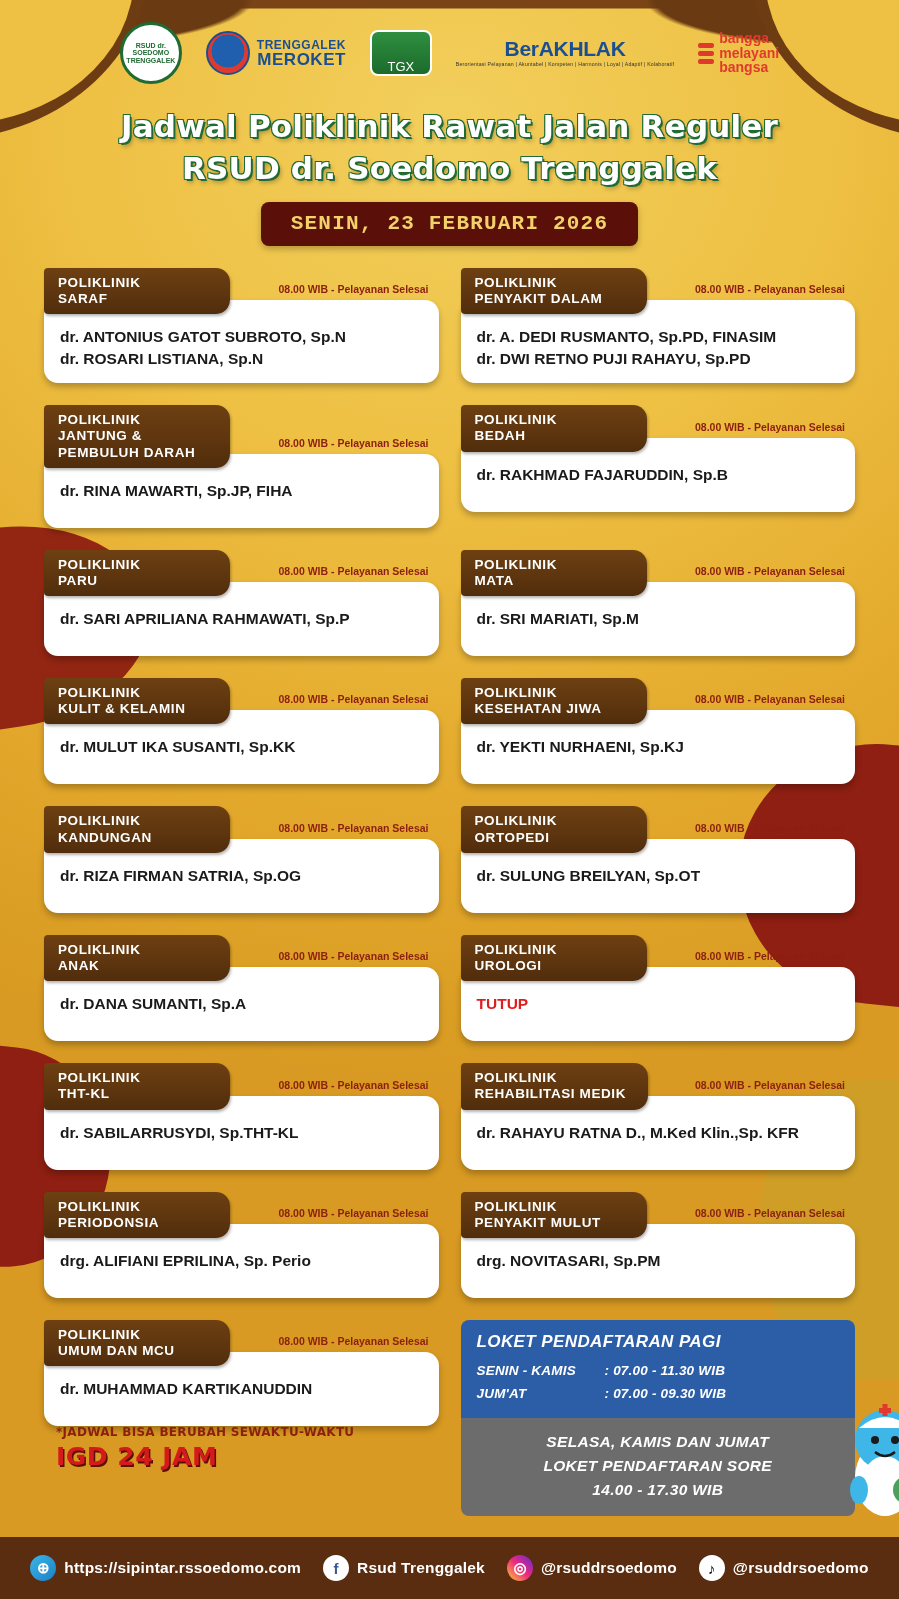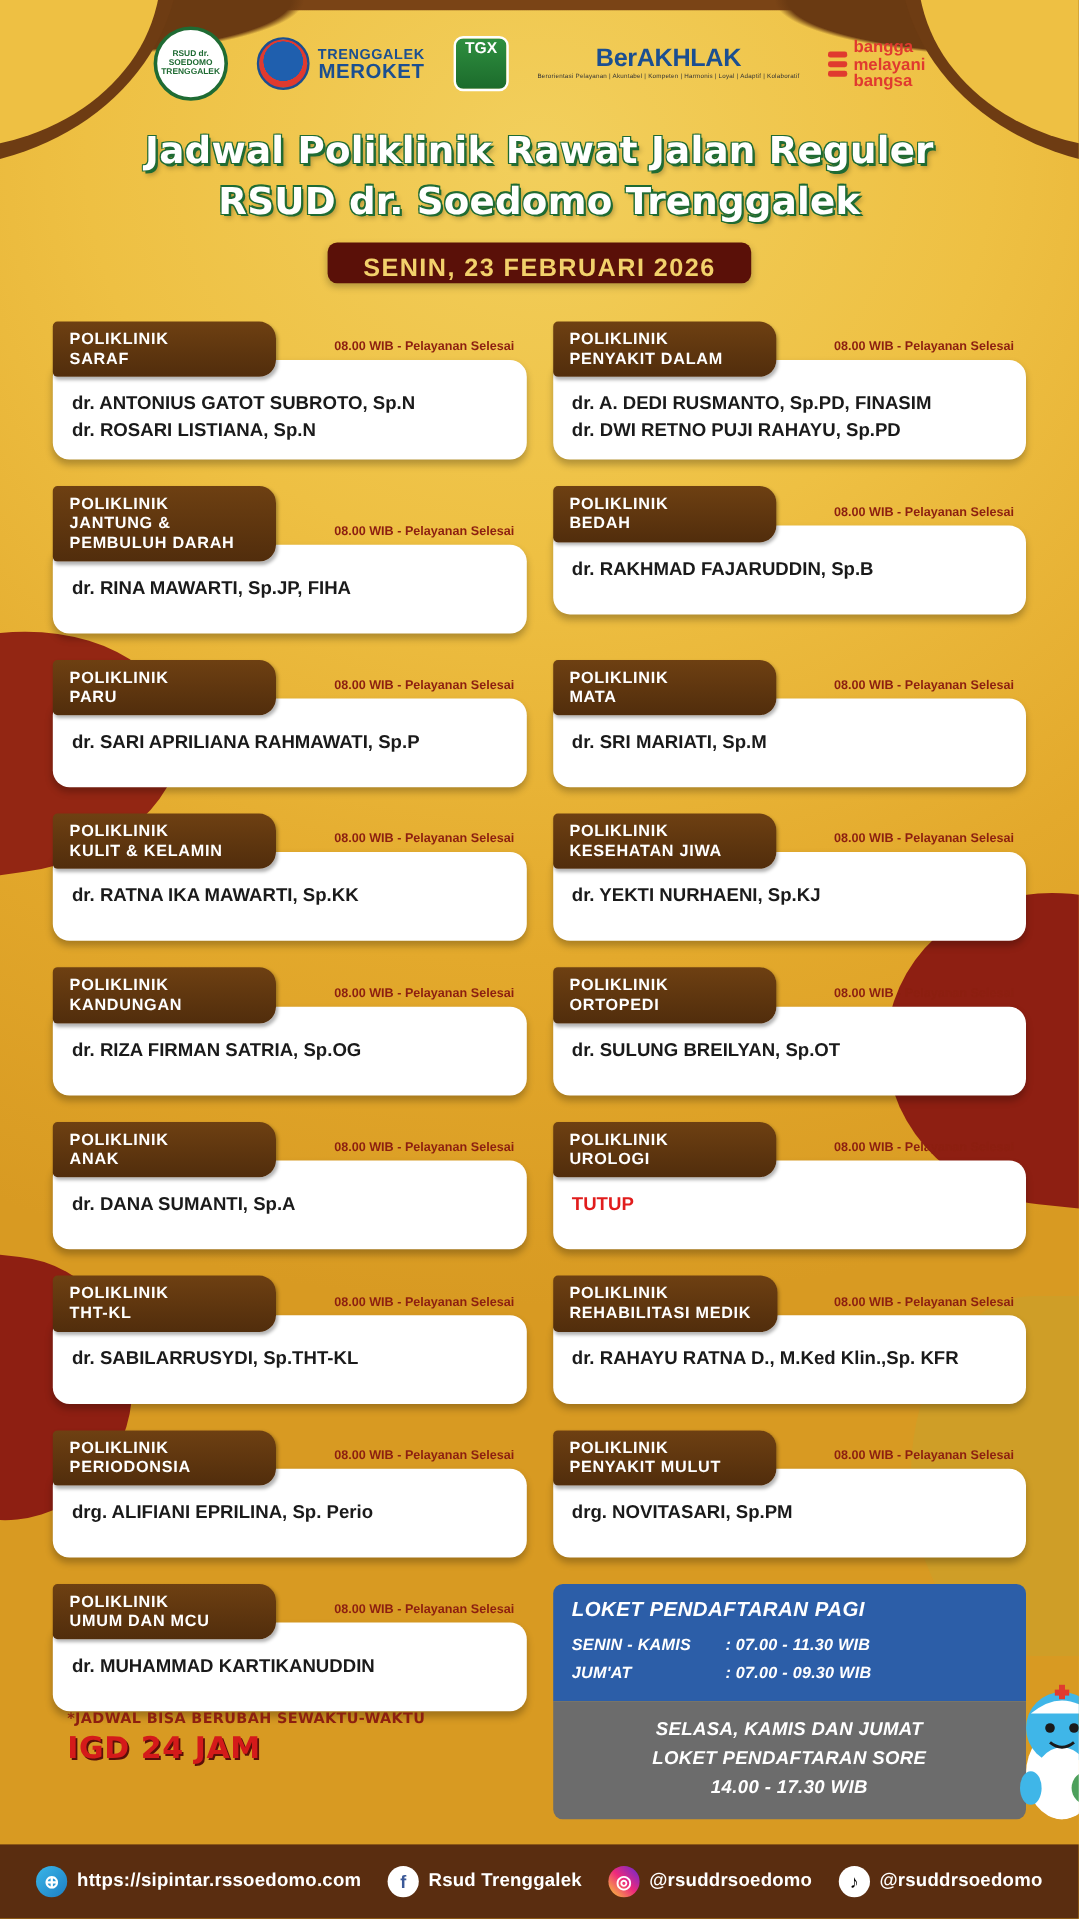--- a/index.html
+++ b/index.html
@@ -90,24 +90,24 @@
   .logo-merok { display:flex; align-items:center; gap:7px; }
   .logo-merok .circ {
     width: 44px; height:44px; border-radius:50%;
     background: radial-gradient(circle at 50% 45%, #1f5fae 0%, #1f5fae 55%, #e03a2f 56%, #e03a2f 100%);
     border: 2px solid #1b4f91;
   }
   .logo-merok .txt { line-height:1; }
   .logo-merok .t1 { color:#1b4f91; font-size:12px; font-weight:bold; letter-spacing:.5px;}
   .logo-merok .t2 { color:#1b4f91; font-size:17px; font-weight:bold; letter-spacing:.5px;text-align:right;}
   .logo-tgx {
-    width: 46px; height: 46px; border-radius: 8px;
+    width: 62px; height: 46px; border-radius: 8px;
     background: linear-gradient(#2e8f3f,#1c6b2c);
-    color:#fff; font-size:13px; font-weight:bold;
-    display:flex; align-items:flex-start; justify-content:center;
+    color:#fff; font-size:13px; font-weight:normal;
+    display:flex; align-items:flex-end; justify-content:center;
     border: 2px solid #fff;
   }
   .logo-berakhlak { text-align:center; line-height:1; }
   .logo-berakhlak .b1 { font-size: 21px; font-weight: bold; color:#1b4f91; letter-spacing:-.3px;}
   .logo-berakhlak .b2 { font-size: 5.2px; color:#333; margin-top:3px; letter-spacing:.2px;}
   .logo-bangga { display:flex; align-items:center; gap:5px; }
   .logo-bangga .bars { display:flex; flex-direction:column; gap:3px; }
   .logo-bangga .bars i { display:block; width:16px; height:5px; background:#e03a2f; border-radius:2px;}
   .logo-bangga .bt { line-height:1.05; color:#e03a2f; font-weight:bold; font-size:14px; }
   .logo-bangga .bt span { display:block; }
@@ -116,23 +116,23 @@
   .title-wrap { position: absolute; top: 106px; width: 100%; text-align: center; z-index: 5;}
   .title1, .title2 {
     font-family: "DejaVu Sans", sans-serif;
     font-weight: bold; color:#fff; font-size: 31px; letter-spacing:.2px;
     text-shadow: 2px 2px 0 #1f6b33, -1px -1px 0 #1f6b33, 1px -1px 0 #1f6b33, -1px 1px 0 #1f6b33, 3px 4px 4px rgba(0,0,0,.25);
     line-height: 1.35;
   }
   .date-pill {
     margin: 12px auto 0; display:inline-block;
     background:#5a1008; color:#f2d16b;
-    padding: 10px 30px 0; border-radius: 8px;
+    padding: 10px 30px 11px; border-radius: 8px;
     font-size: 21px; font-weight: bold; letter-spacing: 1.2px;
-    font-family: Liberation Sans, sans-serif;
+    font-family: Liberation Mono, monospace;
     box-shadow: 0 3px 6px rgba(0,0,0,.25);
     text-align: right;
   }
 
   
   .grid {
     position: absolute; top: 268px; left: 44px; right: 44px;
     display: grid; grid-template-columns: 1fr 1fr; column-gap: 22px; row-gap: 10px;
     z-index: 4;
   }
@@ -273,21 +273,21 @@
       <div class="card"><div class="card-head"><div class="l1">POLIKLINIK</div><div class="l2">PARU</div></div><div class="card-body">
           <div class="time">08.00 WIB - Pelayanan Selesai</div>
           <div class="doc">dr. SARI APRILIANA RAHMAWATI, Sp.P</div>
         </div></div>
       <div class="card"><div class="card-head"><div class="l1">POLIKLINIK</div><div class="l2">MATA</div></div><div class="card-body">
           <div class="time">08.00 WIB - Pelayanan Selesai</div>
           <div class="doc">dr. SRI MARIATI, Sp.M</div>
         </div></div>
       <div class="card"><div class="card-head"><div class="l1">POLIKLINIK</div><div class="l2">KULIT &amp; KELAMIN</div></div><div class="card-body">
           <div class="time">08.00 WIB - Pelayanan Selesai</div>
-          <div class="doc">dr. RATNA IKA MAWARTI, Sp.KK</div>
+          <div class="doc">dr. MULUT IKA SUSANTI, Sp.KK</div>
         </div></div>
       <div class="card"><div class="card-head"><div class="l1">POLIKLINIK</div><div class="l2">KESEHATAN JIWA</div></div><div class="card-body">
           <div class="time">08.00 WIB - Pelayanan Selesai</div>
           <div class="doc">dr. YEKTI NURHAENI, Sp.KJ</div>
         </div></div>
       <div class="card"><div class="card-head"><div class="l1">POLIKLINIK</div><div class="l2">KANDUNGAN</div></div><div class="card-body">
           <div class="time">08.00 WIB - Pelayanan Selesai</div>
           <div class="doc">dr. RIZA FIRMAN SATRIA, Sp.OG</div>
         </div></div>
       <div class="card"><div class="card-head"><div class="l1">POLIKLINIK</div><div class="l2">ORTOPEDI</div></div><div class="card-body">

